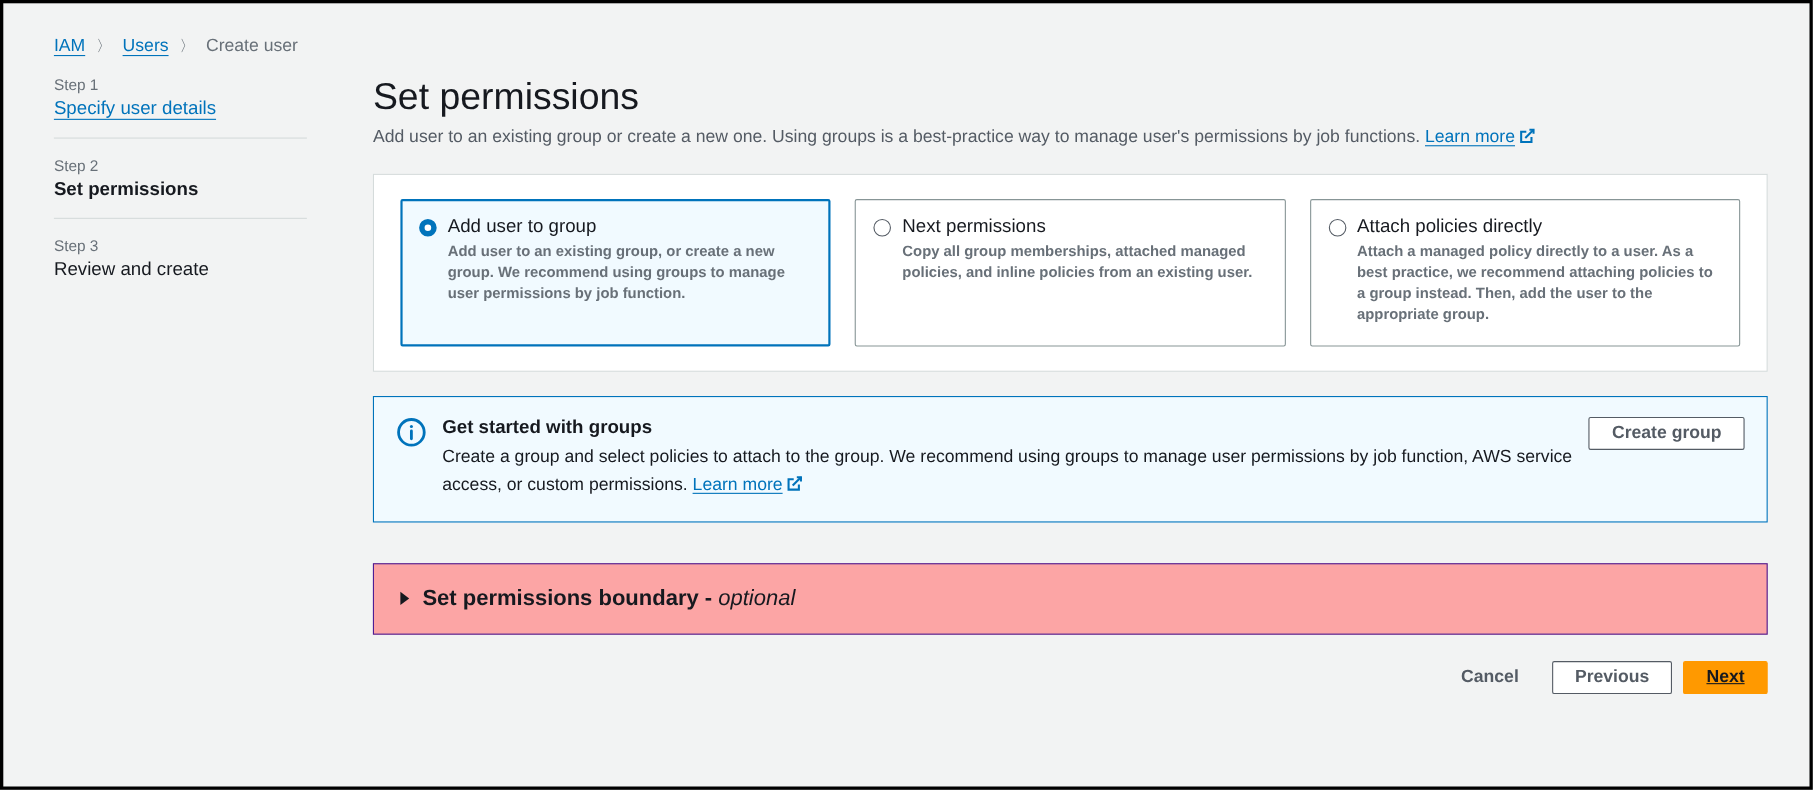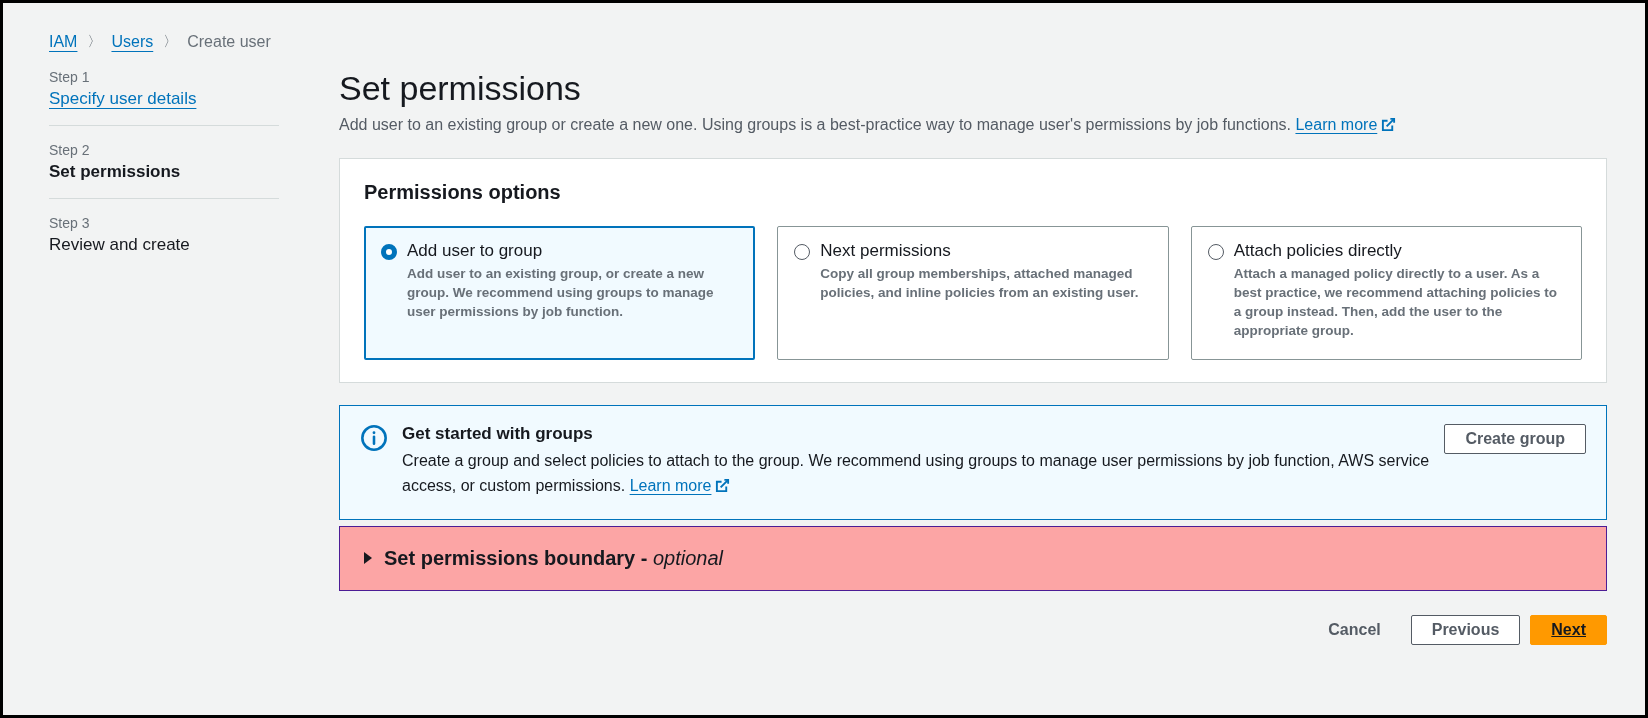--- a/index.html
+++ b/index.html
@@ -150,21 +150,21 @@
     font-size: 13.5px;
     color: #687078;
     line-height: 1.4;
     font-weight: bold;
   }
   
   .info-banner {
     border: 1px solid #0073bb;
     background: #f1faff;
     padding: 18px 20px;
-    margin-bottom: 6px;
+    margin-bottom: 37px;
     display: flex;
     align-items: flex-start;
     gap: 14px;
   }
   .info-icon {
     width: 28px;
     height: 28px;
     flex-shrink: 0;
     color: #0073bb;
   }
@@ -279,21 +279,20 @@
         <h1 class="page-title">Set permissions</h1>
         <p class="page-desc">
           <span>Add user to an existing group or create a new one. Using groups is a best-practice way to manage user's permissions by job functions. </span><a><span>Learn more</span><span class="ext-icon"><svg width="15" height="15" viewBox="0 0 16 16" fill="none" stroke="#0073bb" stroke-width="2">
                   <path d="M10 2h4v4"></path>
                   <path d="M6 10l8-8"></path>
                   <path d="M12 9v5H2V4h5"></path>
                 </svg></span></a>
         </p>
 
         <section class="panel">
-          <h2>Permissions options</h2>
           <div class="options-row">
             <div class="option-card selected">
               <div class="opt-head">
                 <span class="radio"></span>
                 <div class="opt-content">
                   <div class="opt-title">Add user to group</div>
                   <div class="opt-desc">Add user to an existing group, or create a new group. We recommend using groups to manage user permissions by job function.</div>
                 </div>
               </div>
             </div>

